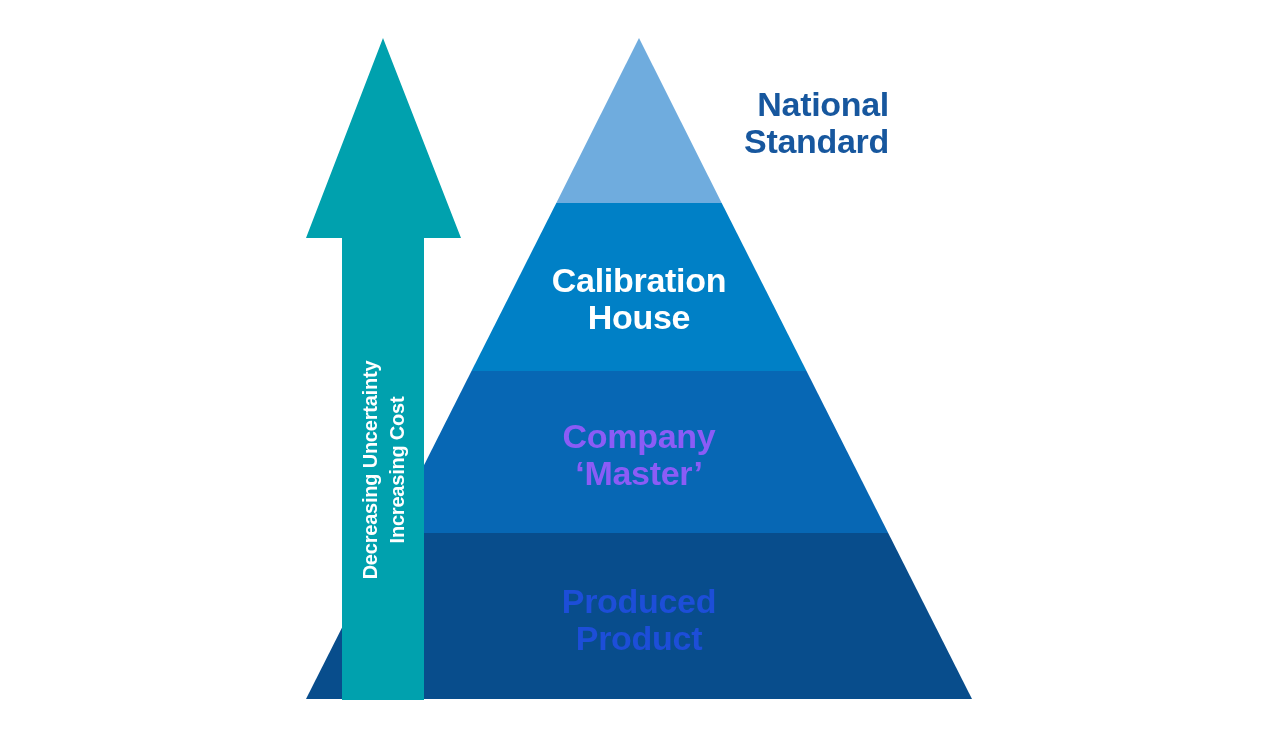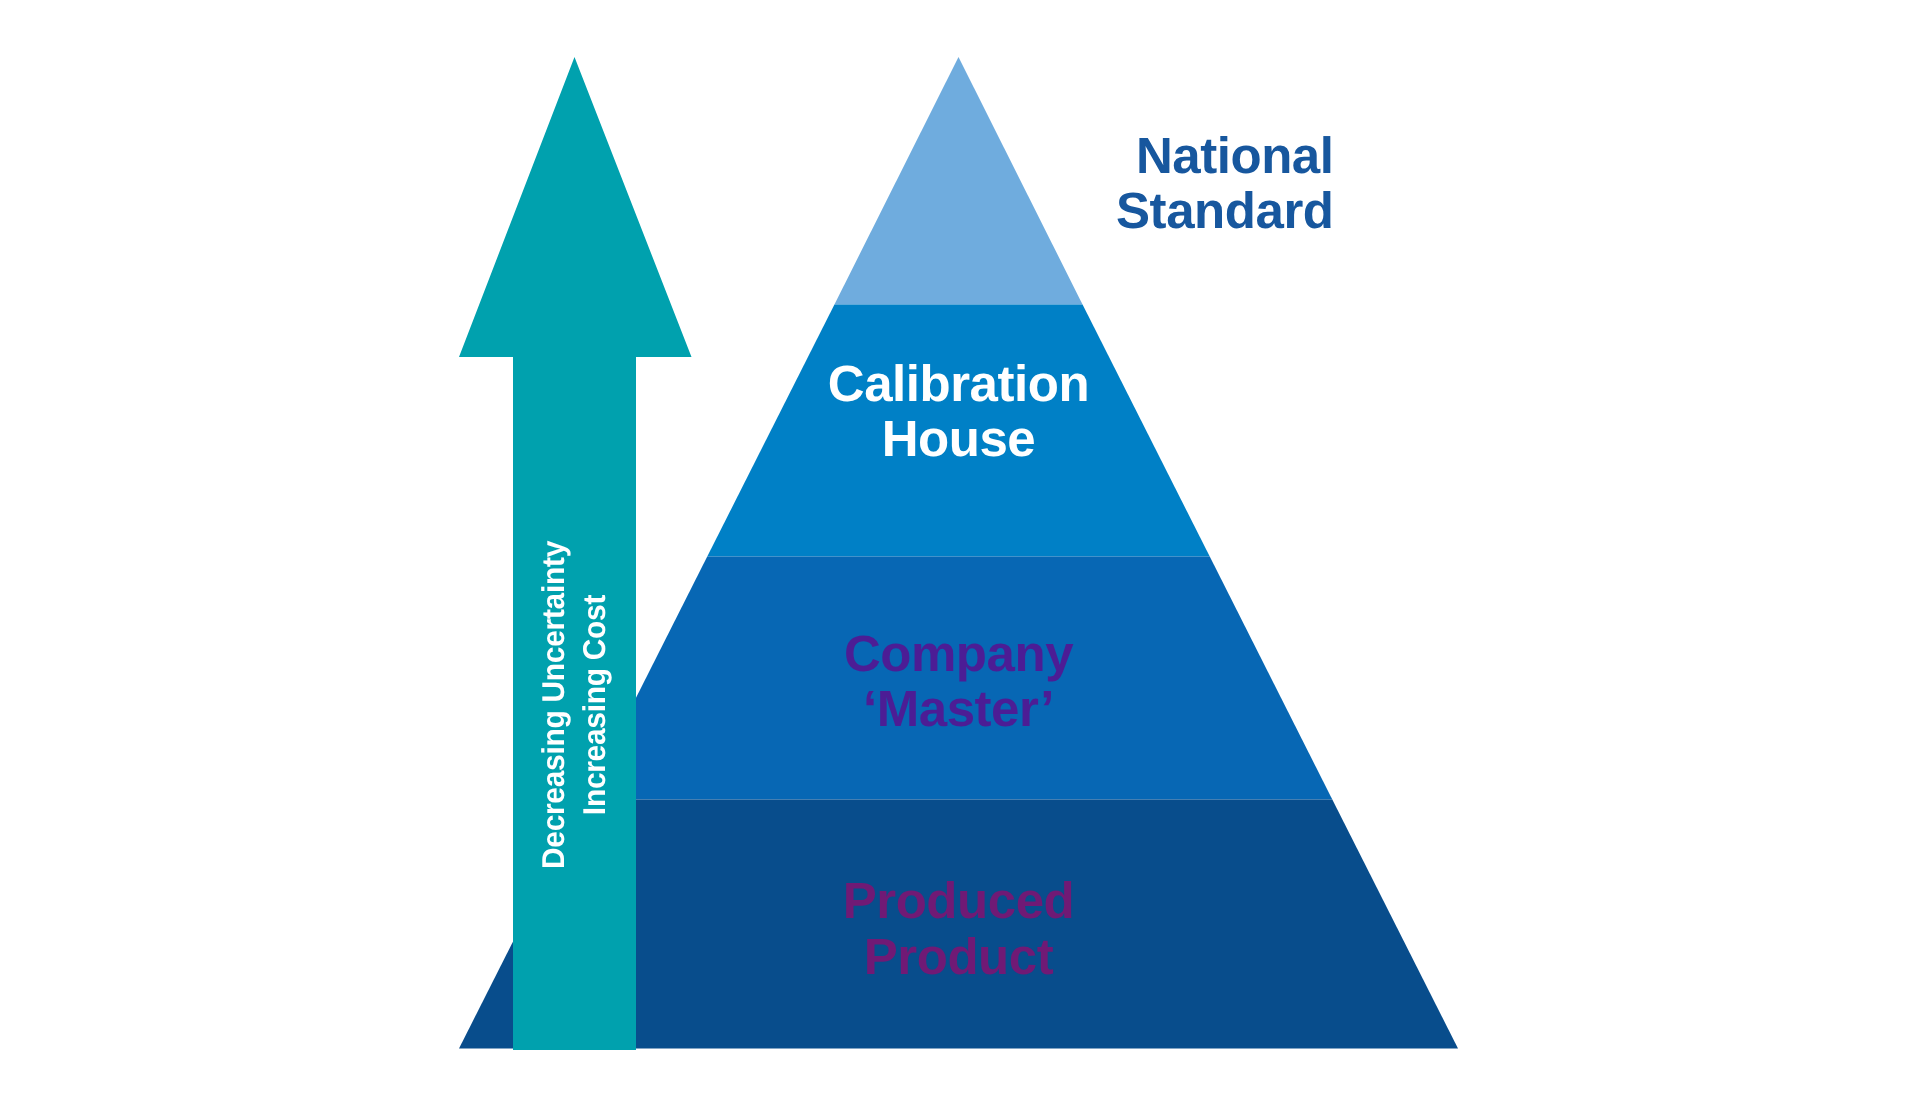--- a/index.html
+++ b/index.html
@@ -28,21 +28,21 @@
     left: 389px;
     width: 500px;
     text-align: center;
     font-weight: bold;
     font-size: 34px;
     line-height: 37px;
     white-space: pre-line;
     letter-spacing: -0.3px;
   }
   .label-national    { top: 86px; }
-  .label-calibration { top: 238px; }
+  .label-calibration { top: 262px; }
   .label-company     { top: 418px; }
   .label-produced    { top: 583px; }
   .arrow-label {
     position: absolute;
     left: 213px;
     top: 443px;
     width: 340px;
     height: 54px;
     transform: rotate(-90deg) scaleX(0.95);
     text-align: center;
@@ -65,22 +65,22 @@
     <polygon points="389.8,533 888.2,533 972,699 306,699" fill="#084D8C"></polygon>
     <polygon points="383,38 461,238 424,238 424,700 342,700 342,238 306,238" fill="#00A1AE"></polygon>
   </svg>
 
   <div class="pyramid-label label-national" style="color: rgb(23, 87, 158); text-align: right;">National
 Standard</div>
 
   <div class="pyramid-label label-calibration" style="color: rgb(255, 255, 255);">Calibration
 House</div>
 
-  <div class="pyramid-label label-company" style="color: #4c1d95;">Company
+  <div class="pyramid-label label-company" style="color: #8b5cf6;">Company
 ‘Master’</div>
 
-  <div class="pyramid-label label-produced" style="color: #701a75;">Produced
+  <div class="pyramid-label label-produced" style="color: #1d4ed8;">Produced
 Product</div>
 
   <div class="arrow-label" style="color: rgb(255, 255, 255);">Decreasing Uncertainty
 Increasing Cost</div>
 
 </div>
 
 </body></html>

